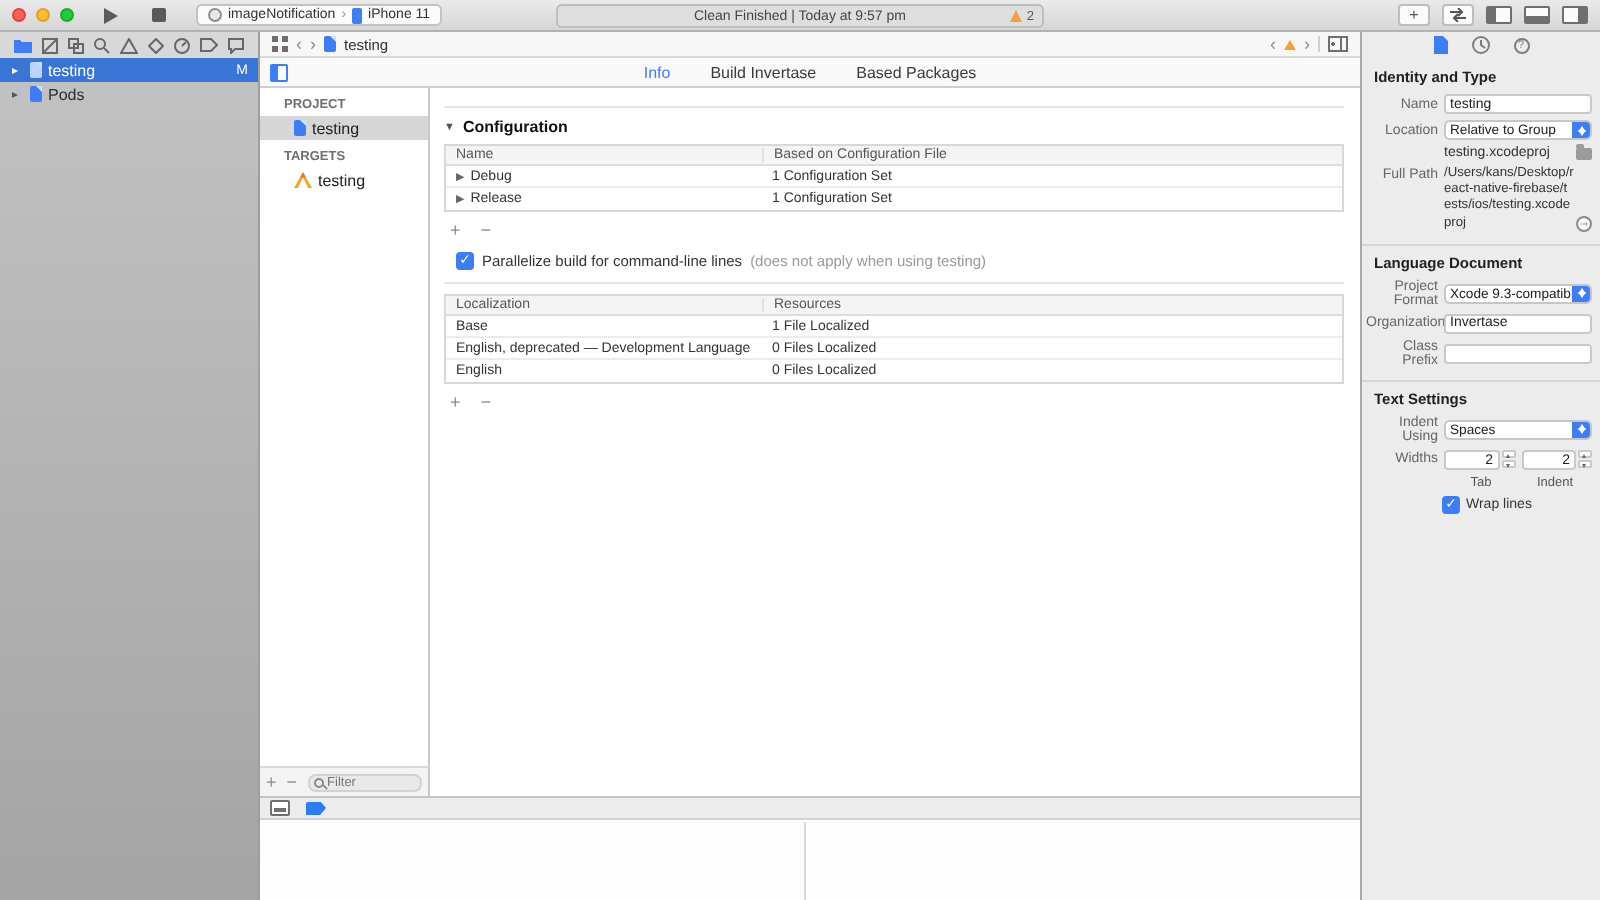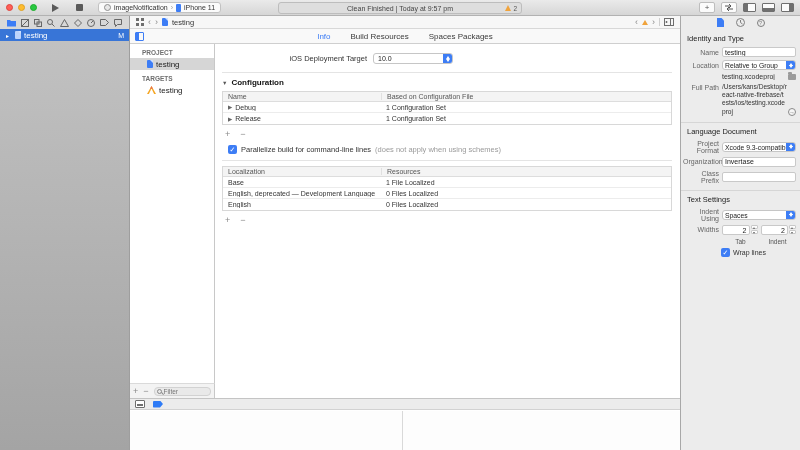--- a/index.html
+++ b/index.html
@@ -100,21 +100,21 @@
   #debugbar{position:absolute;left:130px;top:398px;width:550px;height:12px;background:#ececec;border-top:1px solid #c4c4c4;border-bottom:1px solid #d2d2d2;display:flex;align-items:center;gap:8px;padding:0 5px;}
   .dbg-toggle{width:10px;height:8px;border:1px solid #6f6f6f;border-radius:1px;position:relative;background:#fff;}
   .dbg-toggle::after{content:"";position:absolute;left:1px;right:1px;bottom:1px;height:2px;background:#6f6f6f;}
   .bp-icon{width:10px;height:7px;background:#2e7bf6;clip-path:polygon(0 0,70% 0,100% 50%,70% 100%,0 100%);border-radius:1px;}
   #debug-area{position:absolute;left:130px;top:411px;width:550px;height:39px;background:#fdfdfd;display:flex;}
   #debug-vars{width:273px;border-right:1px solid #d9d9d9;}
   #debug-console{flex:1;}
 
   
   #inspector{position:absolute;left:680px;top:29px;width:120px;height:421px;background:#ececec;border-left:1px solid #a8a8a8;padding-top:1px;}
-  .insp-title{font-size:7.5px;font-weight:normal;color:#222;margin:4px 6px 4px 6px;}
+  .insp-title{font-size:7.5px;font-weight:bold;color:#222;margin:4px 6px 4px 6px;}
   .insp-row{display:flex;align-items:center;margin:0 4px 3px 2px;}
   .insp-label{width:36px;text-align:right;font-size:7px;color:#666;margin-right:3px;flex-shrink:0;}
   .insp-label.top{align-self:flex-start;padding-top:1px;}
   .field{background:#fff;border:1px solid #c9c9c9;border-radius:2px;height:10px;font-size:7px;padding:0 2px;color:#222;flex:1;min-width:0;outline:none;}
   .insp-popup{flex:1;height:10px;}
   .insp-popup .lbl{padding:1px 2px 0;font-size:6.8px;}
   .insp-sep{border:none;border-top:1px solid #d6d6d6;margin:6px 0 0;}
   .container-row{font-size:7px;color:#333;display:flex;align-items:center;}
   .container-row .txt{flex:1;white-space:nowrap;overflow:hidden;}
   .folder-gray{width:8px;height:6px;background:#9b9b9b;border-radius:1px;position:relative;flex-shrink:0;margin-left:2px;}
@@ -245,31 +245,36 @@
         <circle cx="4.5" cy="4.5" r="4" fill="none" stroke="#7e7e7e"></circle>
         <path d="M4.5 2v2.5L6.5 6" stroke="#7e7e7e" fill="none"></path>
       </svg>
     <span class="help-circ">?</span>
   </div>
 
   <div id="tabrow">
     <span class="ptoggle"></span>
     <div id="tabs-center">
       <span class="tab active">Info</span>
-      <span class="tab">Build Resources</span>
-      <span class="tab">Spaces Packages</span>
+      <span class="tab">Build Invertase</span>
+      <span class="tab">Based Packages</span>
     </div>
   </div>
 
   <div id="sidebar">
     <div class="nav-row selected">
       <span class="disc">▸</span>
       <span class="doc-blue" style="background:#bcd3fb;"></span>
       <span>testing</span>
       <span class="badge-m">M</span>
+    </div>
+    <div class="nav-row">
+      <span class="disc">▸</span>
+      <span class="doc-blue"></span>
+      <span>Pods</span>
     </div>
   </div>
 
   <div id="proj-col">
     <div class="pc-header">PROJECT</div>
     <div class="pc-row selected">
       <span class="doc-blue"></span>
       <span>testing</span>
     </div>
     <div class="pc-header">TARGETS</div>
@@ -287,27 +292,20 @@
     <span class="pm">+</span>
     <span class="pm">−</span>
     <span class="filter-field">
       <span class="mag"></span>
       <input placeholder="Filter" style="">
     </span>
   </div>
 
   <div id="settings">
 
-    <div class="dep-row">
-      <span class="dep-label">iOS Deployment Target</span>
-      <span class="popup" style="width:80px;">
-        <span class="lbl">10.0</span>
-        <span class="pbtn"></span>
-      </span>
-    </div>
 
     <hr class="sep">
 
     <div class="sec-head">
       <span class="tri">▼</span>
       <span>Configuration</span>
     </div>
     <div class="xtable">
       <div class="t-head">
         <span class="c1">Name</span>
@@ -328,21 +326,21 @@
         <span class="c2">1 Configuration Set</span>
       </div>
     </div>
     <div class="pm-row">
       <span class="pm">+</span>
       <span class="pm">−</span>
     </div>
     <div class="chk-row">
       <span class="checkbox"></span>
       <span>Parallelize build for command-line lines</span>
-      <span class="note">(does not apply when using schemes)</span>
+      <span class="note">(does not apply when using testing)</span>
     </div>
 
     <hr class="sep">
 
     <div class="xtable">
       <div class="t-head">
         <span class="c1">Localization</span>
         <span class="c2">Resources</span>
       </div>
       <div class="t-row">

